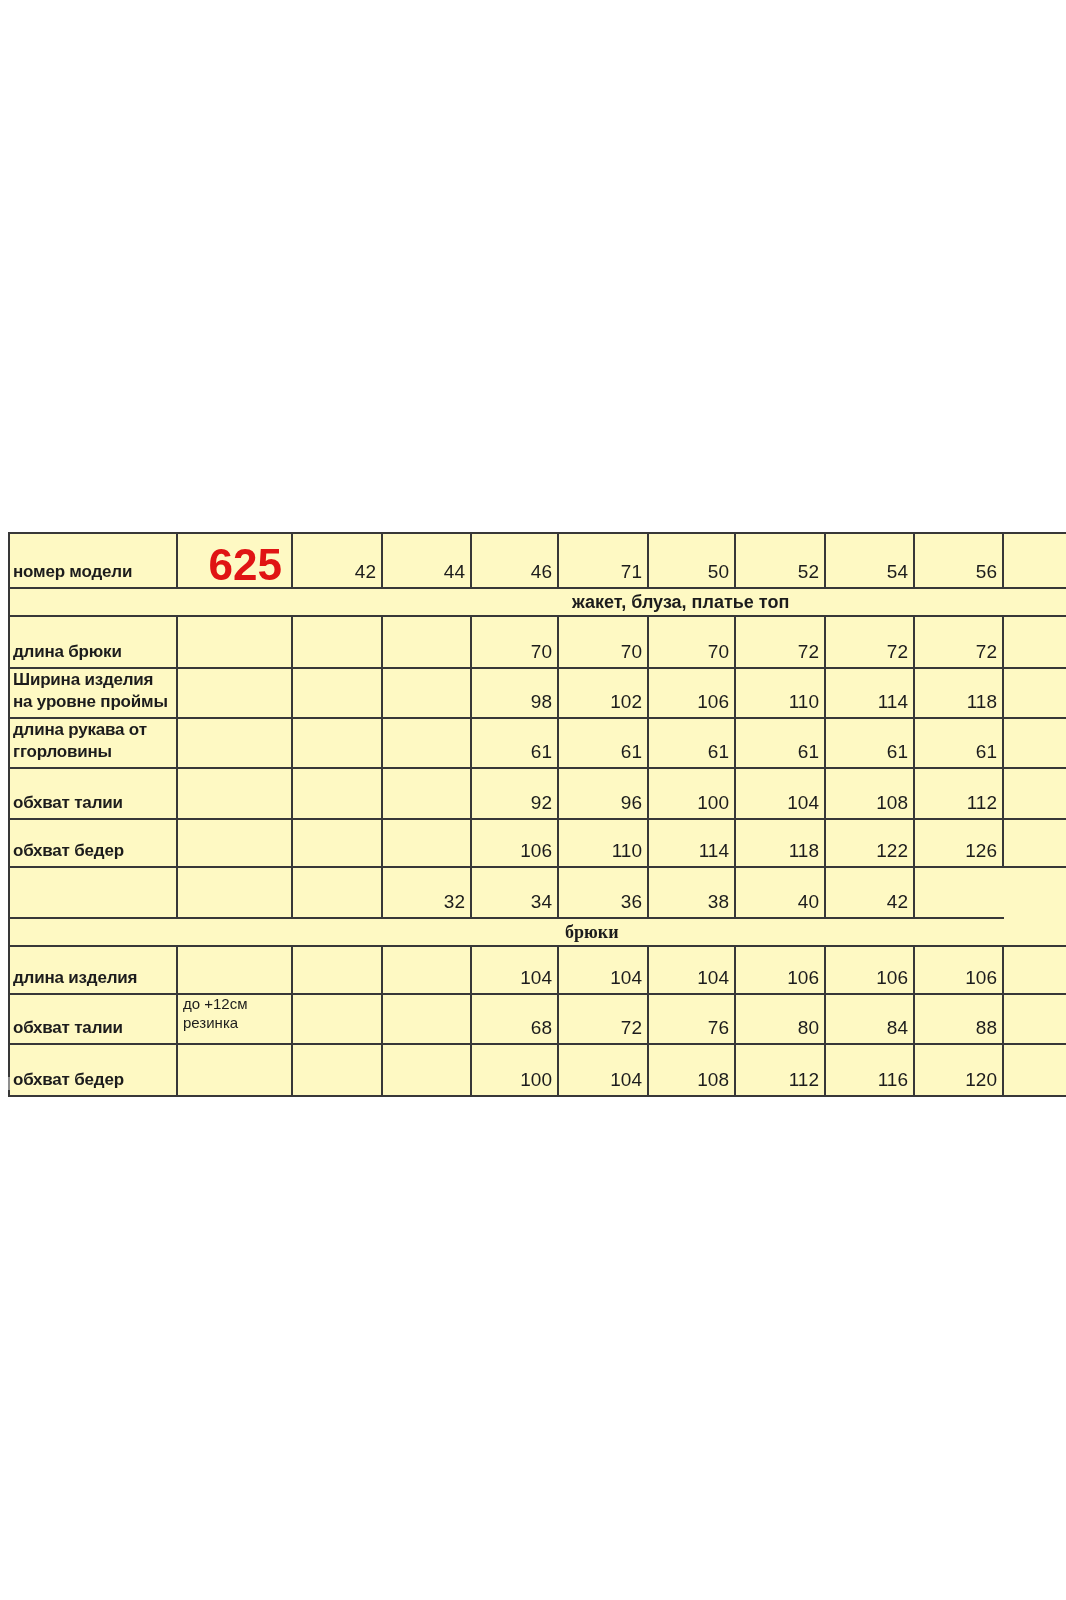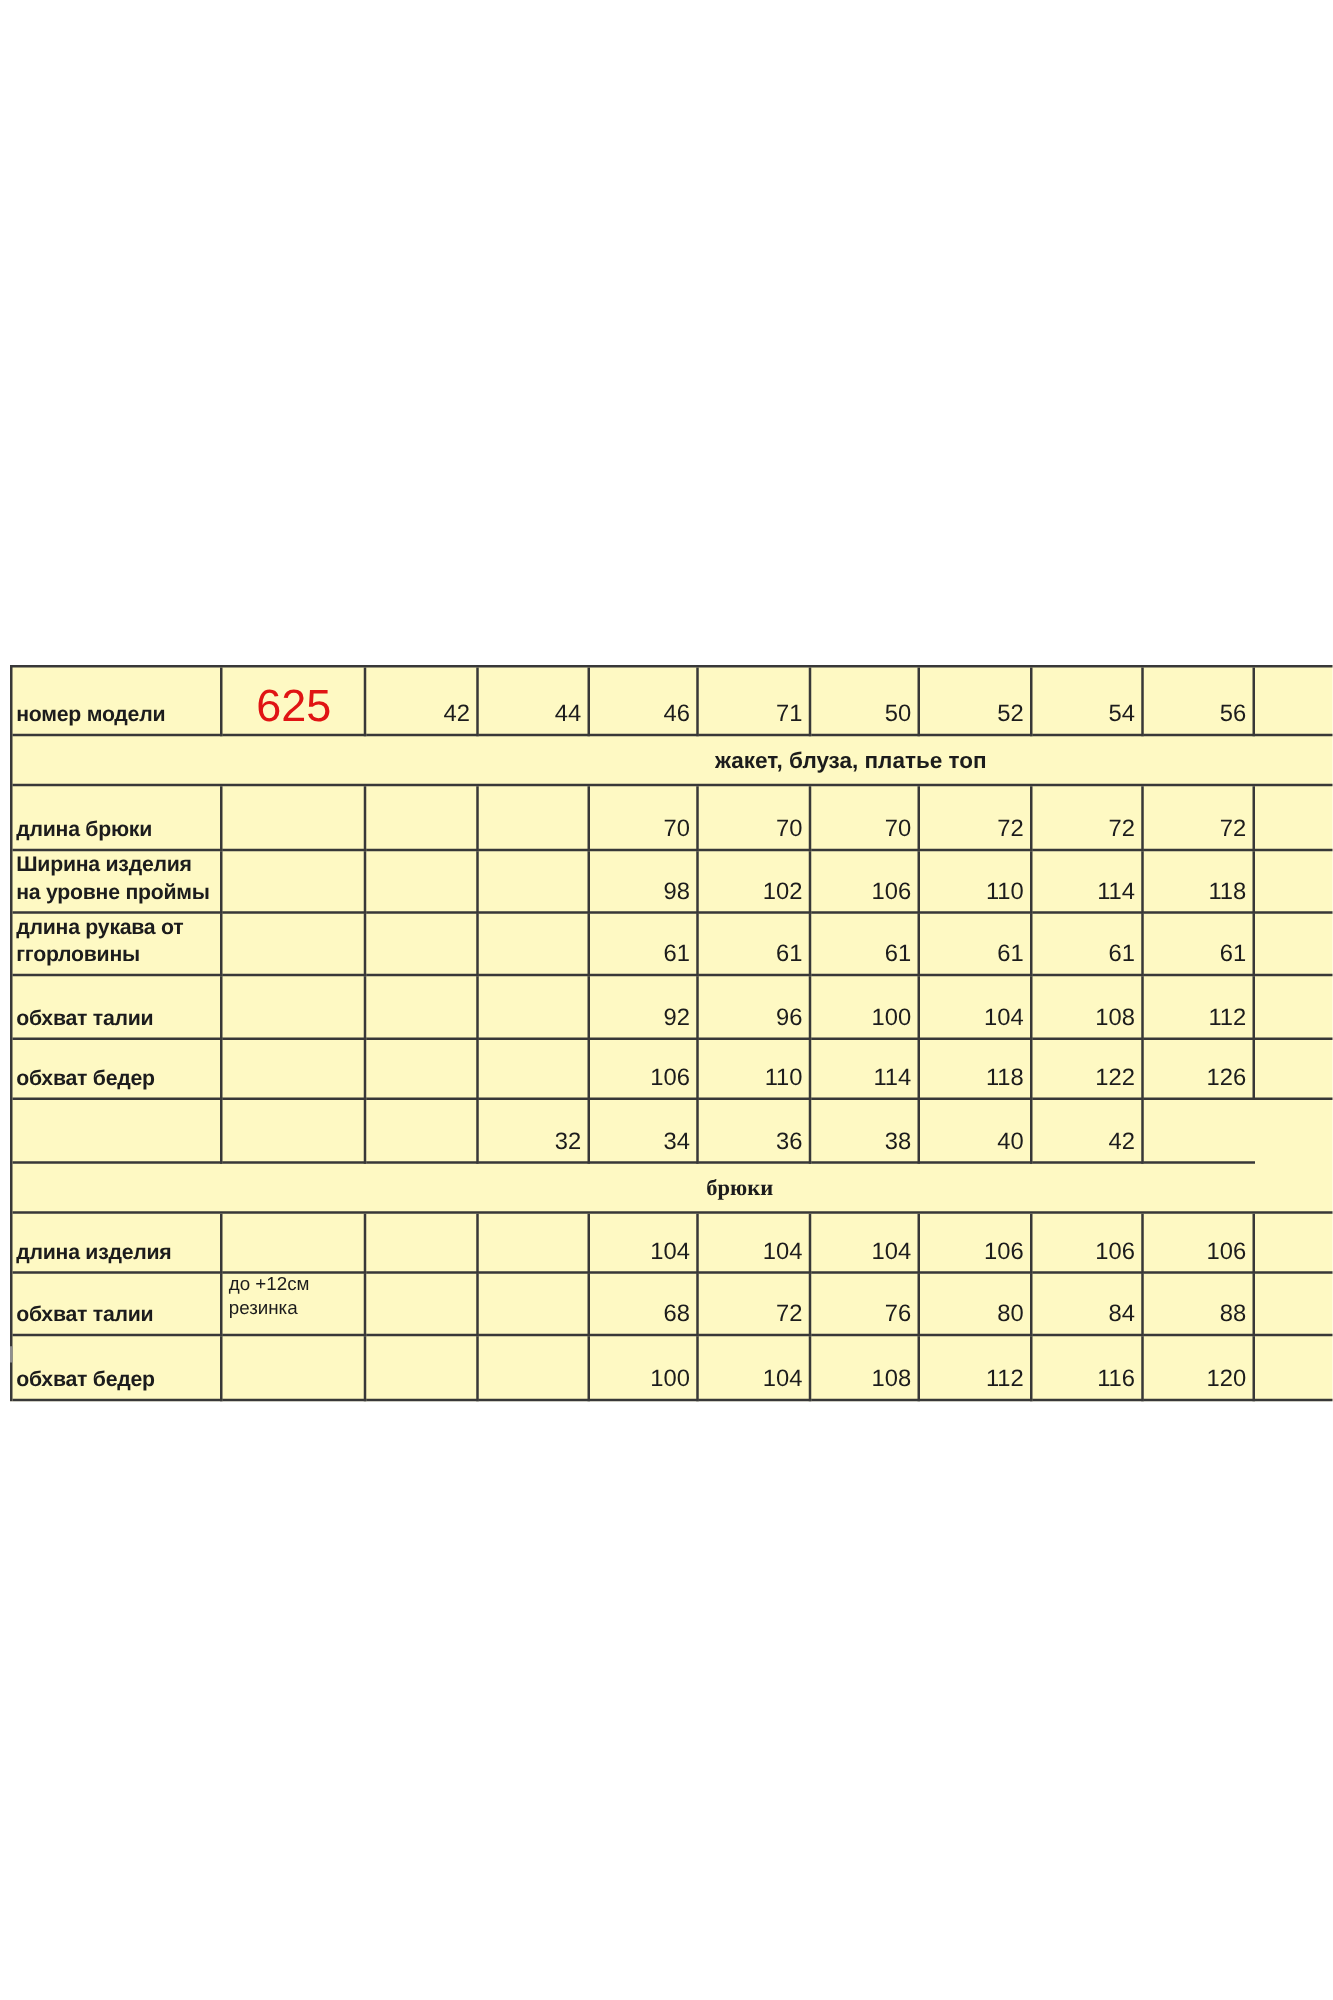--- a/index.html
+++ b/index.html
@@ -19,21 +19,21 @@
     border-top: 2px solid #383838;
     border-left: 2px solid #383838;
     background: #fef9c3;
     margin-top: 20px;
   }
   .row {
     display: grid;
     grid-template-columns: 168px 115px 90px 89px 87px 90px 87px 90px 89px 89px auto;
   }
   .h55{height:55px} .h52{height:52px} .h51{height:51px}
-  .h50{height:50px} .h48{height:48px} .h28{height:40px}
+  .h50{height:50px} .h48{height:48px} .h28{height:28px}
   .c {
     box-sizing: border-box;
     border-right: 2px solid #383838;
     border-bottom: 2px solid #383838;
     display: flex;
     align-items: flex-end;
     overflow: hidden;
     min-width: 0;
   }
   .c.last { border-right: none; }
@@ -45,25 +45,25 @@
   .lbl {
     justify-content: flex-start;
     padding: 0 2px 4px 3px;
     font-weight: bold;
     font-size: 17px;
     line-height: 22px;
     letter-spacing: -0.2px;
   }
   .model {
     justify-content: flex-end;
-    padding: 0 26px 2px 0;
+    padding: 0 9px 2px 0;
     color: #e01414;
-    font-size: 36px;
+    font-size: 44px;
     line-height: 40px;
-    font-weight: normal;
+    font-weight: bold;
   }
   .note {
     font-size: 15px;
     line-height: 19px;
     font-weight: normal;
     letter-spacing: 0;
     align-items: center;
     padding: 0 4px 12px 5px;
   }
   .sec {

